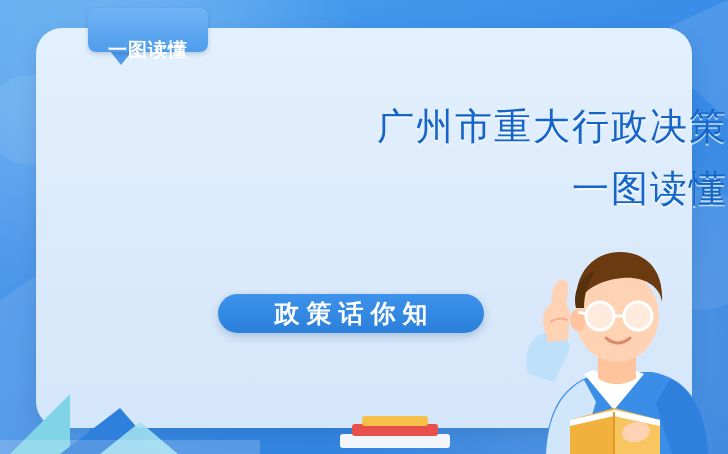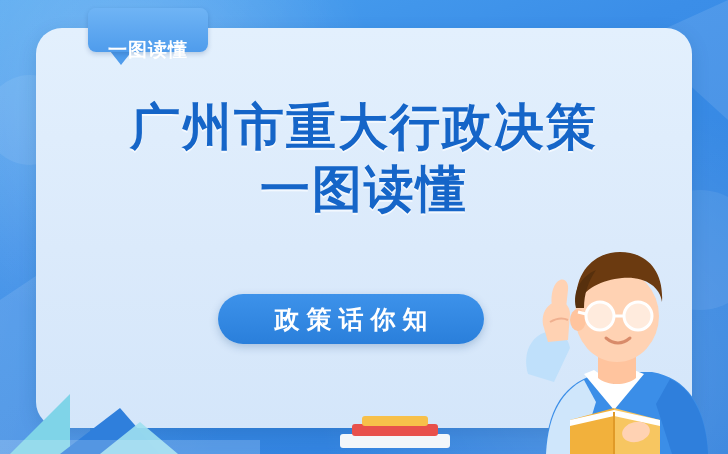--- a/index.html
+++ b/index.html
@@ -98,35 +98,36 @@
   .headline {
     position: absolute;
     left: 0;
     top: 96px;
     width: 728px;
     text-align: center;
     z-index: 3;
   }
   .headline-line {
     color: #1565c8;
-    font-size: 50px;
-    font-weight: bold;
+    font-size: 37px;
+    font-weight: normal;
     line-height: 62px;
     letter-spacing: 2px;
     text-shadow: 0 2px 0 rgba(255,255,255,0.65);
     white-space: nowrap;
+    text-align: right;
   }
 
   
   .subtitle-pill {
     position: absolute;
     left: 218px;
     top: 294px;
     width: 266px;
-    height: 50px;
+    height: 39px;
     border-radius: 25px;
     background: linear-gradient(180deg, #3d92ea 0%, #2a7fdb 100%);
     display: flex;
     align-items: center;
     justify-content: center;
     box-shadow: 0 3px 8px rgba(20,70,130,0.25);
     z-index: 4;
   }
   .subtitle-text {
     color: #ffffff;

